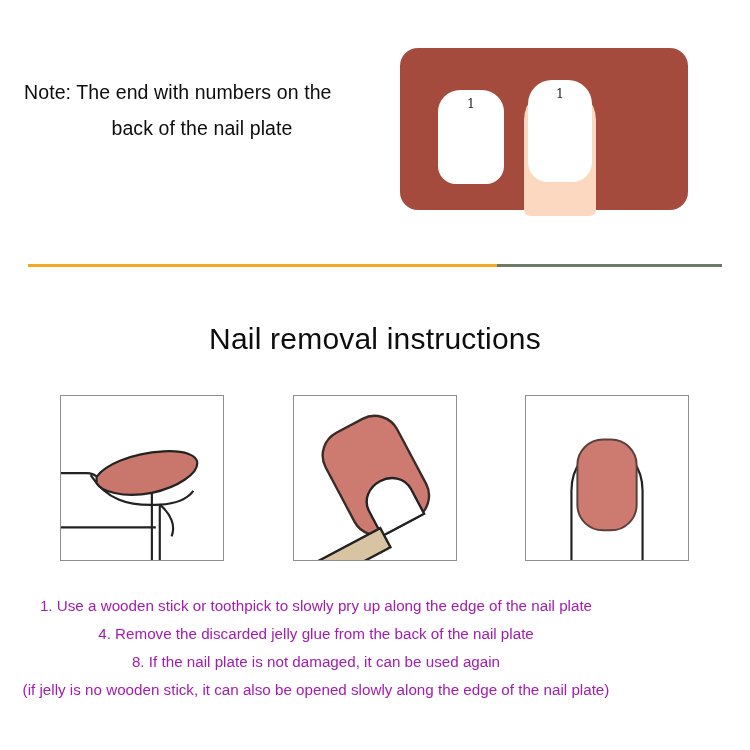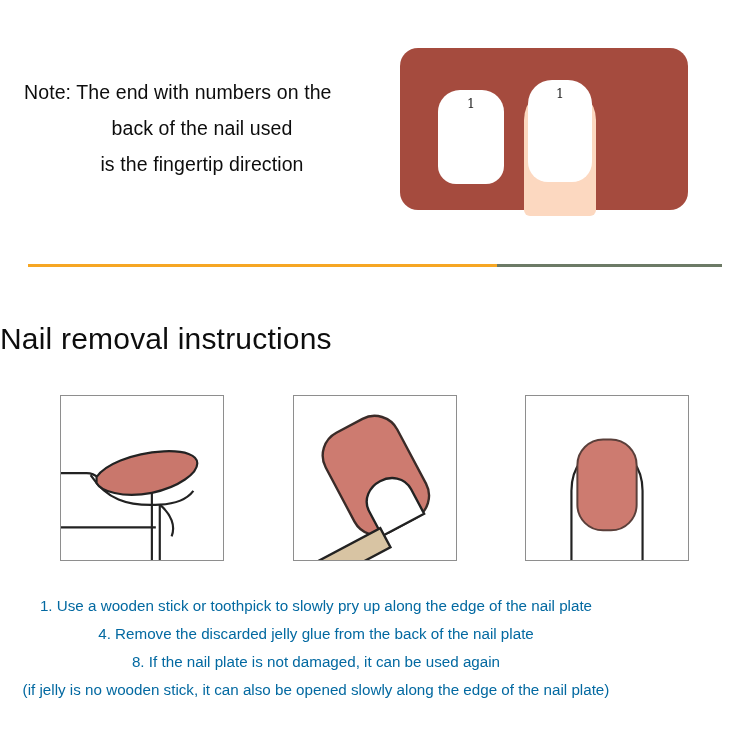--- a/index.html
+++ b/index.html
@@ -113,21 +113,21 @@
     width: 32.4%;
     background: #6c7a66;
   }
 
   
   #section-title {
     position: absolute;
     left: 0;
     top: 322px;
     width: 750px;
-    text-align: left;
+    text-align: center;
     font-size: 30px;
     color: #0d0d0d;
     letter-spacing: 0.2px;
   }
 
   
   #step-boxes {
     position: absolute;
     left: 0;
     top: 395px;
@@ -151,36 +151,35 @@
 
   
   #instruction-list {
     position: absolute;
     left: 0;
     top: 592px;
     width: 632px;
     text-align: center;
     font-size: 15.2px;
     line-height: 28px;
-    color: #0369a1;
+    color: #a21caf;
   }
   #instruction-list .instruction-line {
     display: block;
     white-space: nowrap;
   }
 </style>
 </head>
 <body>
 
 <div id="note-section">
 
   <div id="note-text">
     <span class="note-line note-line-1">Note: The end with numbers on the</span>
-    <span class="note-line">back of the nail used</span>
-    <span class="note-line">is the fingertip direction</span>
+    <span class="note-line">back of the nail plate</span>
   </div>
 
   <div id="sticker-illustration">
     <div id="sticker-plate" style="background: rgb(165, 75, 62);">
       <div id="finger-shape" style="background: rgb(252, 216, 192);"></div>
       <div class="nail-white" id="nail-left" style="background: rgb(255, 255, 255);">
         <span class="nail-number">1</span>
       </div>
       <div class="nail-white" id="nail-right" style="background: rgb(255, 255, 255);">
         <span class="nail-number">1</span>

